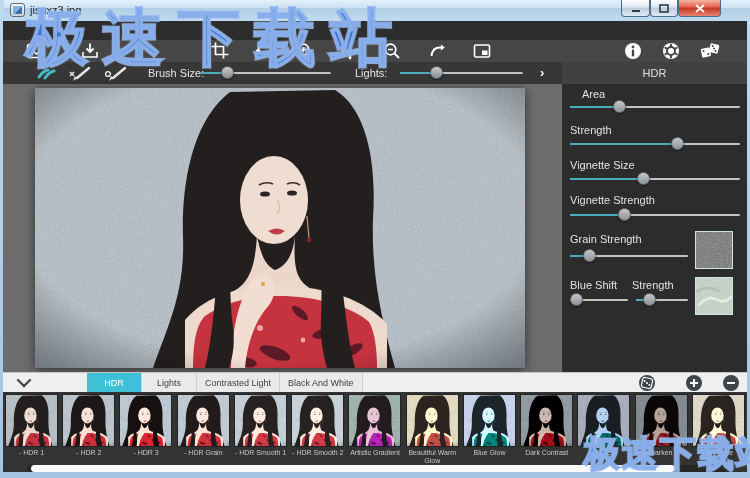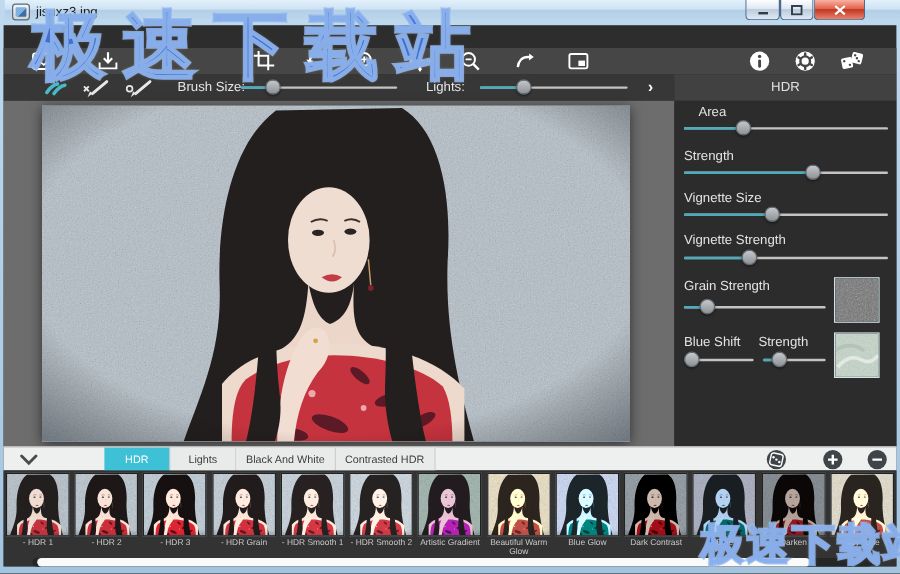--- a/index.html
+++ b/index.html
@@ -359,22 +359,22 @@
           </svg></div>
     </div>
 
     <div class="tabbar">
       <div class="tab-collapse"><svg viewBox="0 0 22 14">
             <path d="M5,4 l6,6 6,-6" fill="none" stroke="#4a4a4a" stroke-width="2.4" stroke-linecap="round"></path>
           </svg></div>
       <div class="tabs" id="tabs">
           <div class="tab active">HDR</div>
           <div class="tab">Lights</div>
+          <div class="tab">Contrasted Light</div>
           <div class="tab">Black And White</div>
-          <div class="tab">Contrasted HDR</div>
         </div>
       <div class="circbtn" style="left:636px">
           <svg viewBox="0 0 16 16">
             <rect x="3" y="3" width="10" height="10" rx="2" fill="none" stroke="#fff" stroke-width="1.2" transform="rotate(12 8 8)"></rect>
             <circle cx="5.6" cy="6" r="1" fill="#fff"></circle>
             <circle cx="8" cy="8" r="1" fill="#fff"></circle>
             <circle cx="10.4" cy="10" r="1" fill="#fff"></circle>
           </svg>
         </div>
       <div class="circbtn" style="left:683px">

